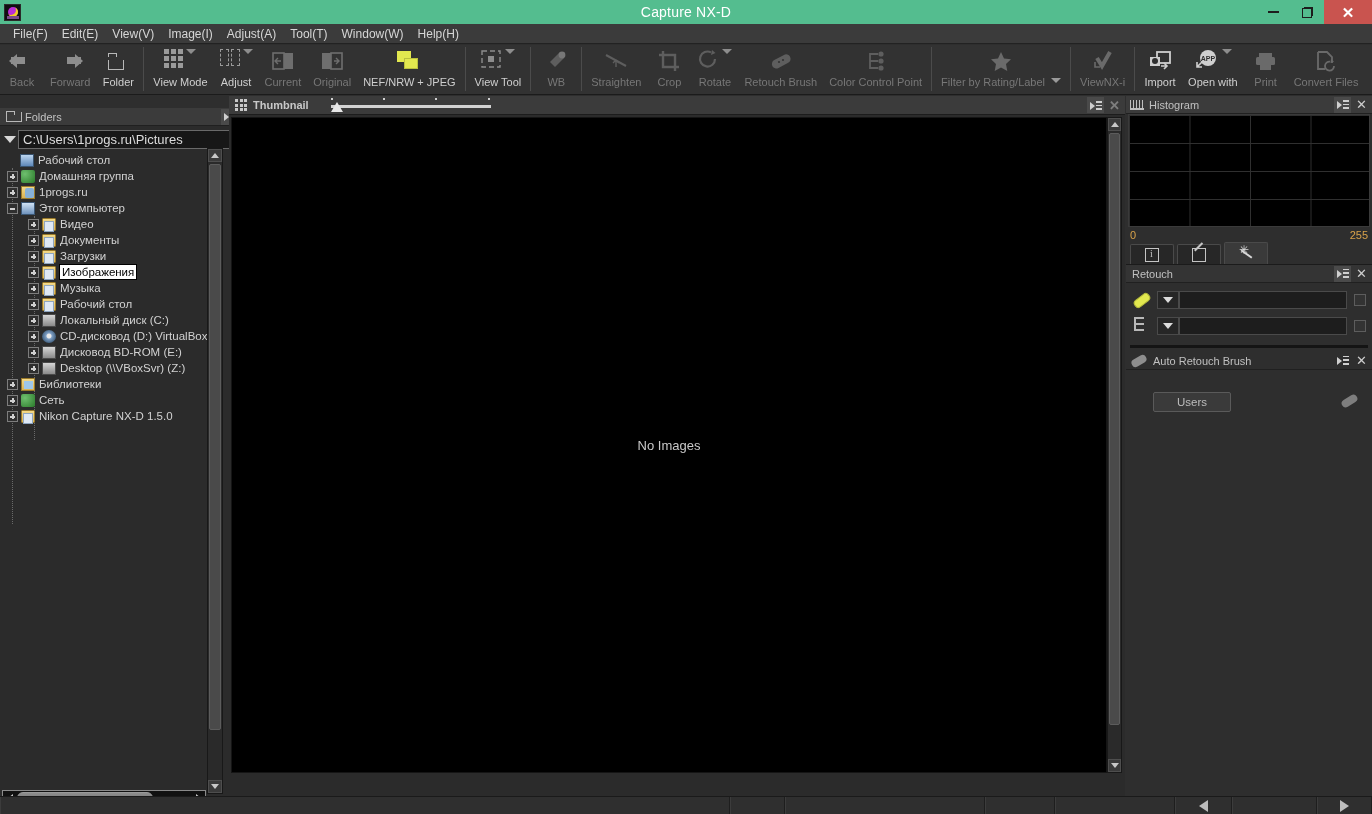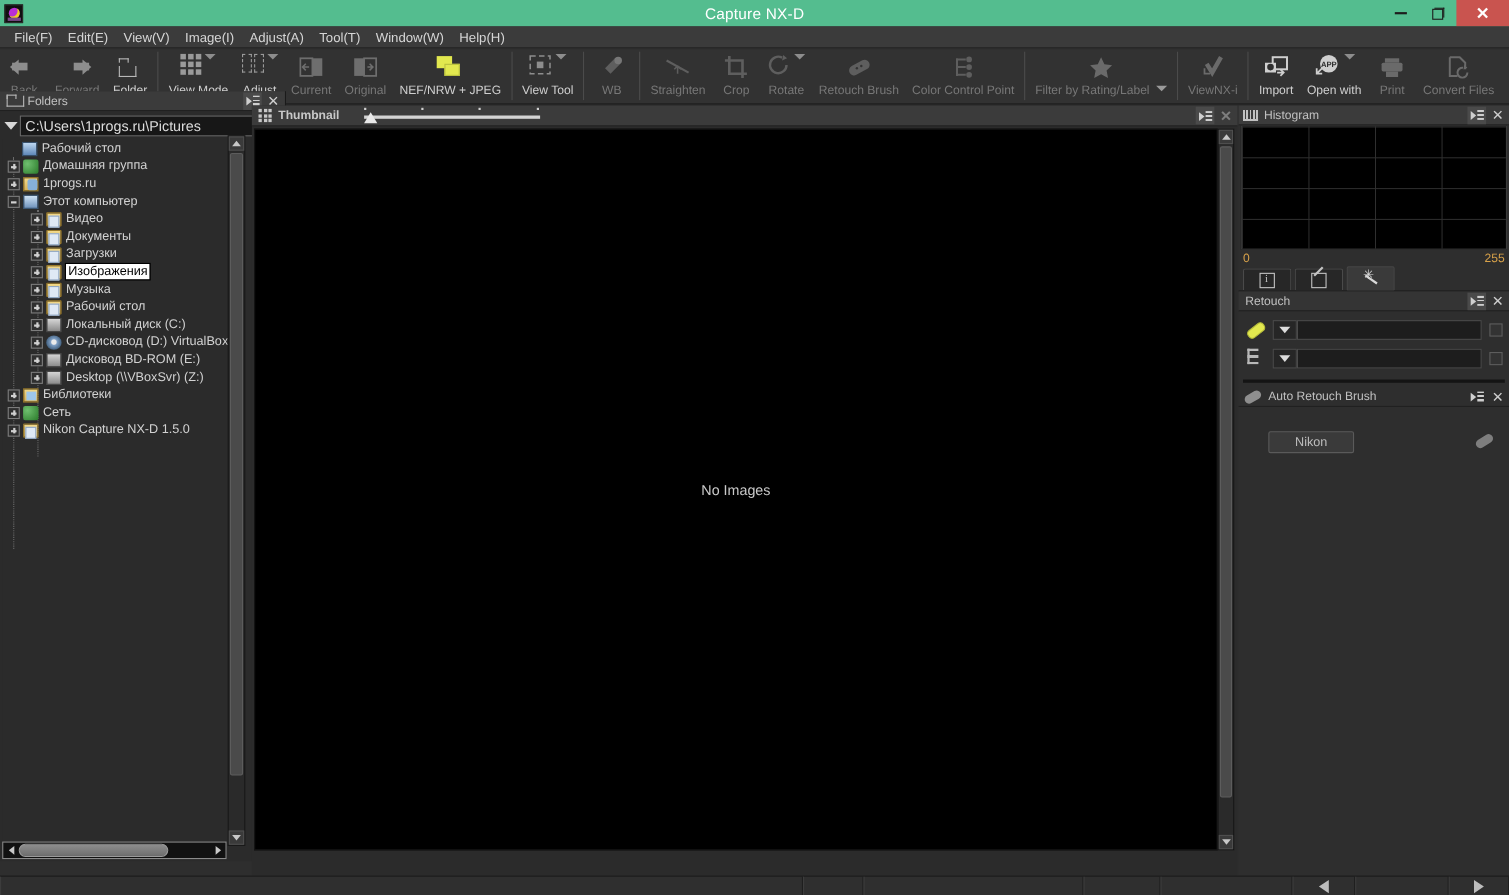--- a/index.html
+++ b/index.html
@@ -99,21 +99,21 @@
   .hdr-btn{ width:17px;height:16px;display:flex;align-items:center;justify-content:center;margin-right:2px;}
   .hdr-btn.menu{background:#4a4a4a;}
   .hdr-menu-glyph{ position:relative; width:12px; height:9px;}
   .hdr-menu-glyph::before{content:"";position:absolute;left:0;top:1px;border-top:4px solid transparent;border-bottom:4px solid transparent;border-left:5px solid #cfcfcf;}
   .hdr-menu-glyph::after{content:"";position:absolute;right:0;top:0px;width:6px;height:9px;
     background:linear-gradient(#cfcfcf 0 1.5px,transparent 1.5px 3.5px,#cfcfcf 3.5px 5px,transparent 5px 7px,#cfcfcf 7px 8.5px);}
   .hdr-x{ color:#cfcfcf; font-size:13px; line-height:13px; }
 
   
   .left{
-    position:absolute; left:0; top:83px; width:260px; height:700px;
+    position:absolute; left:0; top:108px; width:260px; height:700px;
     background:#2b2b2b; border-right:1px solid #1a1a1a;
   }
   .folder-ico{width:14px;height:11px;position:relative;margin-left:2px;}
   .folder-ico::before{content:"";position:absolute;left:0;bottom:0;width:14px;height:9px;border:1.4px solid #b8b8b8;border-top:none;}
   .folder-ico::after{content:"";position:absolute;left:0;top:0;width:7px;height:3px;border:1.4px solid #b8b8b8;border-bottom:none;}
 
   .pathbar{
     margin:3px 4px 2px 2px; height:20px; display:flex; align-items:center;
   }
   .path-drop{ width:16px;height:18px;display:flex;align-items:center;justify-content:center; }
@@ -782,21 +782,21 @@
       <div class="spacer"></div>
       <div class="hdr-btn">
           <div class="hdr-menu-glyph"></div>
         </div>
       <div class="hdr-btn">
           <span class="hdr-x">✕</span>
         </div>
     </div>
 
     <div class="clear-area">
-      <div class="clear-btn">Nikon</div>
+      <div class="clear-btn">Users</div>
       <div class="brush-right"></div>
     </div>
   </div>
 
   <div class="center-bottom-sb"></div>
 
   <div class="bottom-strip">
     <div class="sbcell" style="width:730px"></div>
     <div class="sbcell" style="width:55px"></div>
     <div class="sbcell" style="width:200px"></div>

